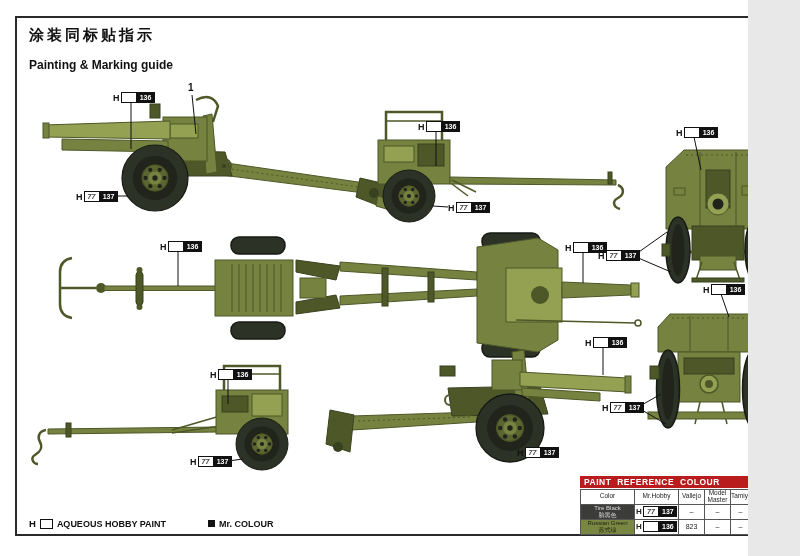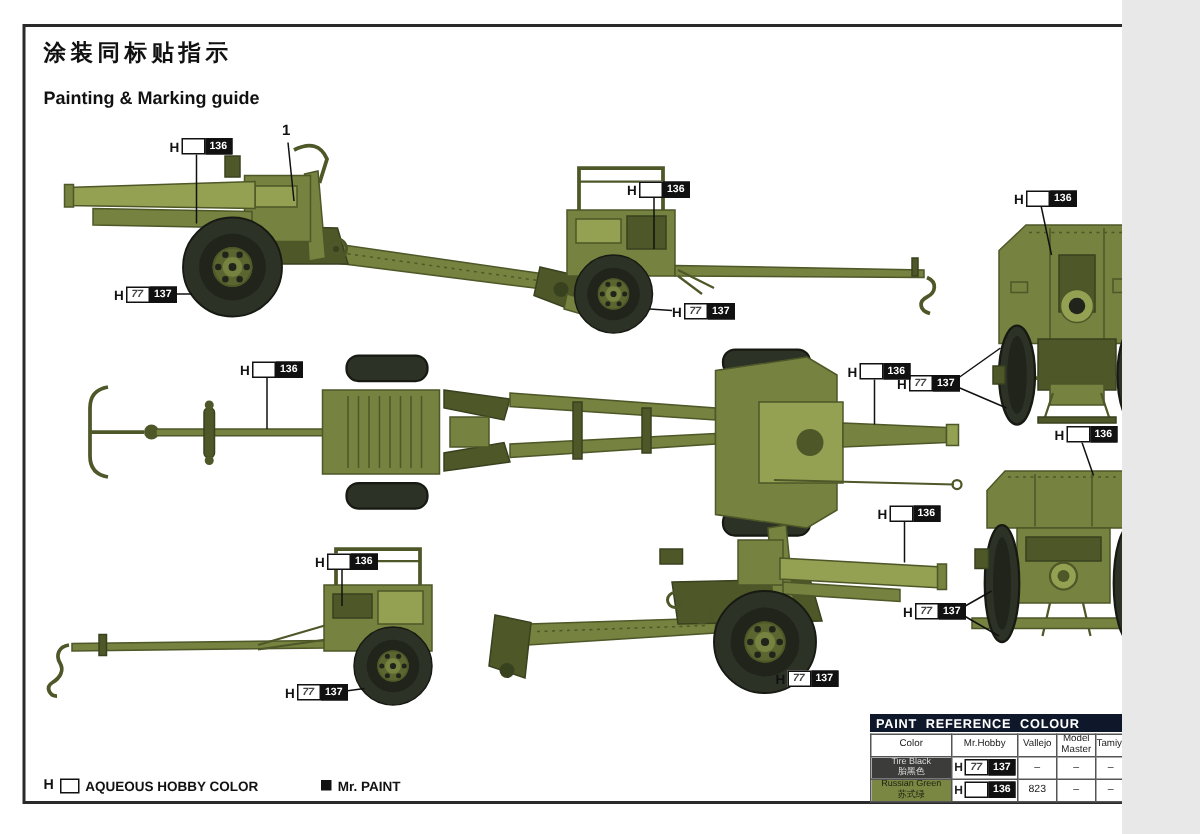--- a/index.html
+++ b/index.html
@@ -45,21 +45,21 @@
   .lg-item{display:flex;align-items:center;gap:4px;}
   .lg-h{font-size:9.5px;font-weight:bold;margin-right:0px;}
   .lg-box{display:inline-block;width:11px;height:8px;border:1px solid #111;background:#fff;}
   .lg-sq{display:inline-block;width:7px;height:7px;background:#111;}
 
   
   .product{position:absolute;left:17px;top:536px;font-size:15px;font-weight:bold;letter-spacing:0.2px;}
 
   
   .ptable{position:absolute;left:580px;top:476px;width:196px;}
-  .pt-title{background:#0f172a;color:#fff;font-size:8.5px;font-weight:bold;height:12px;line-height:12px;
+  .pt-title{background:#b91c1c;color:#fff;font-size:8.5px;font-weight:bold;height:12px;line-height:12px;
             padding-left:4px;letter-spacing:0.5px;width:188px;word-spacing:3px;}
   .ptable table{border-collapse:collapse;table-layout:fixed;width:194px;margin-top:1px;}
   .ptable th,.ptable td{border:1px solid #555;padding:0;text-align:center;overflow:hidden;}
   .ptable th{font-size:6.5px;font-weight:normal;height:13px;line-height:1.05;color:#222;}
   .ptable td{height:14px;font-size:7px;color:#222;}
   .name-cell{line-height:1.1;}
   .name-en{display:block;font-size:6px;}
   .name-zh{display:block;font-size:6px;}
   .row-tire-black .name-cell{background:var(--table-dark,#3c3c3a);color:#ddd;}
   .row-russian-green .name-cell{background:var(--table-green,#7a8742);color:#1d2012;}
@@ -322,25 +322,25 @@
   <div class="callout" style="left:602px;top:402px">
     <span class="co-h">H</span>
     <span class="co-w">77</span>
     <span class="co-b">137</span>
   </div>
 
   <div class="legend">
     <span class="lg-item">
       <span class="lg-h">H</span>
       <span class="lg-box"></span>
-      <span>AQUEOUS HOBBY COLOR</span>
+      <span>AQUEOUS HOBBY PAINT</span>
     </span>
     <span class="lg-item">
       <span class="lg-sq"></span>
-      <span>Mr. PAINT</span>
+      <span>Mr. COLOUR</span>
     </span>
   </div>
 
   <div class="ptable">
     <div class="pt-title">PAINT REFERENCE COLOUR</div>
     <table>
       <colgroup>
         <col style="width:54px">
           <col style="width:44px">
           <col style="width:26px">

